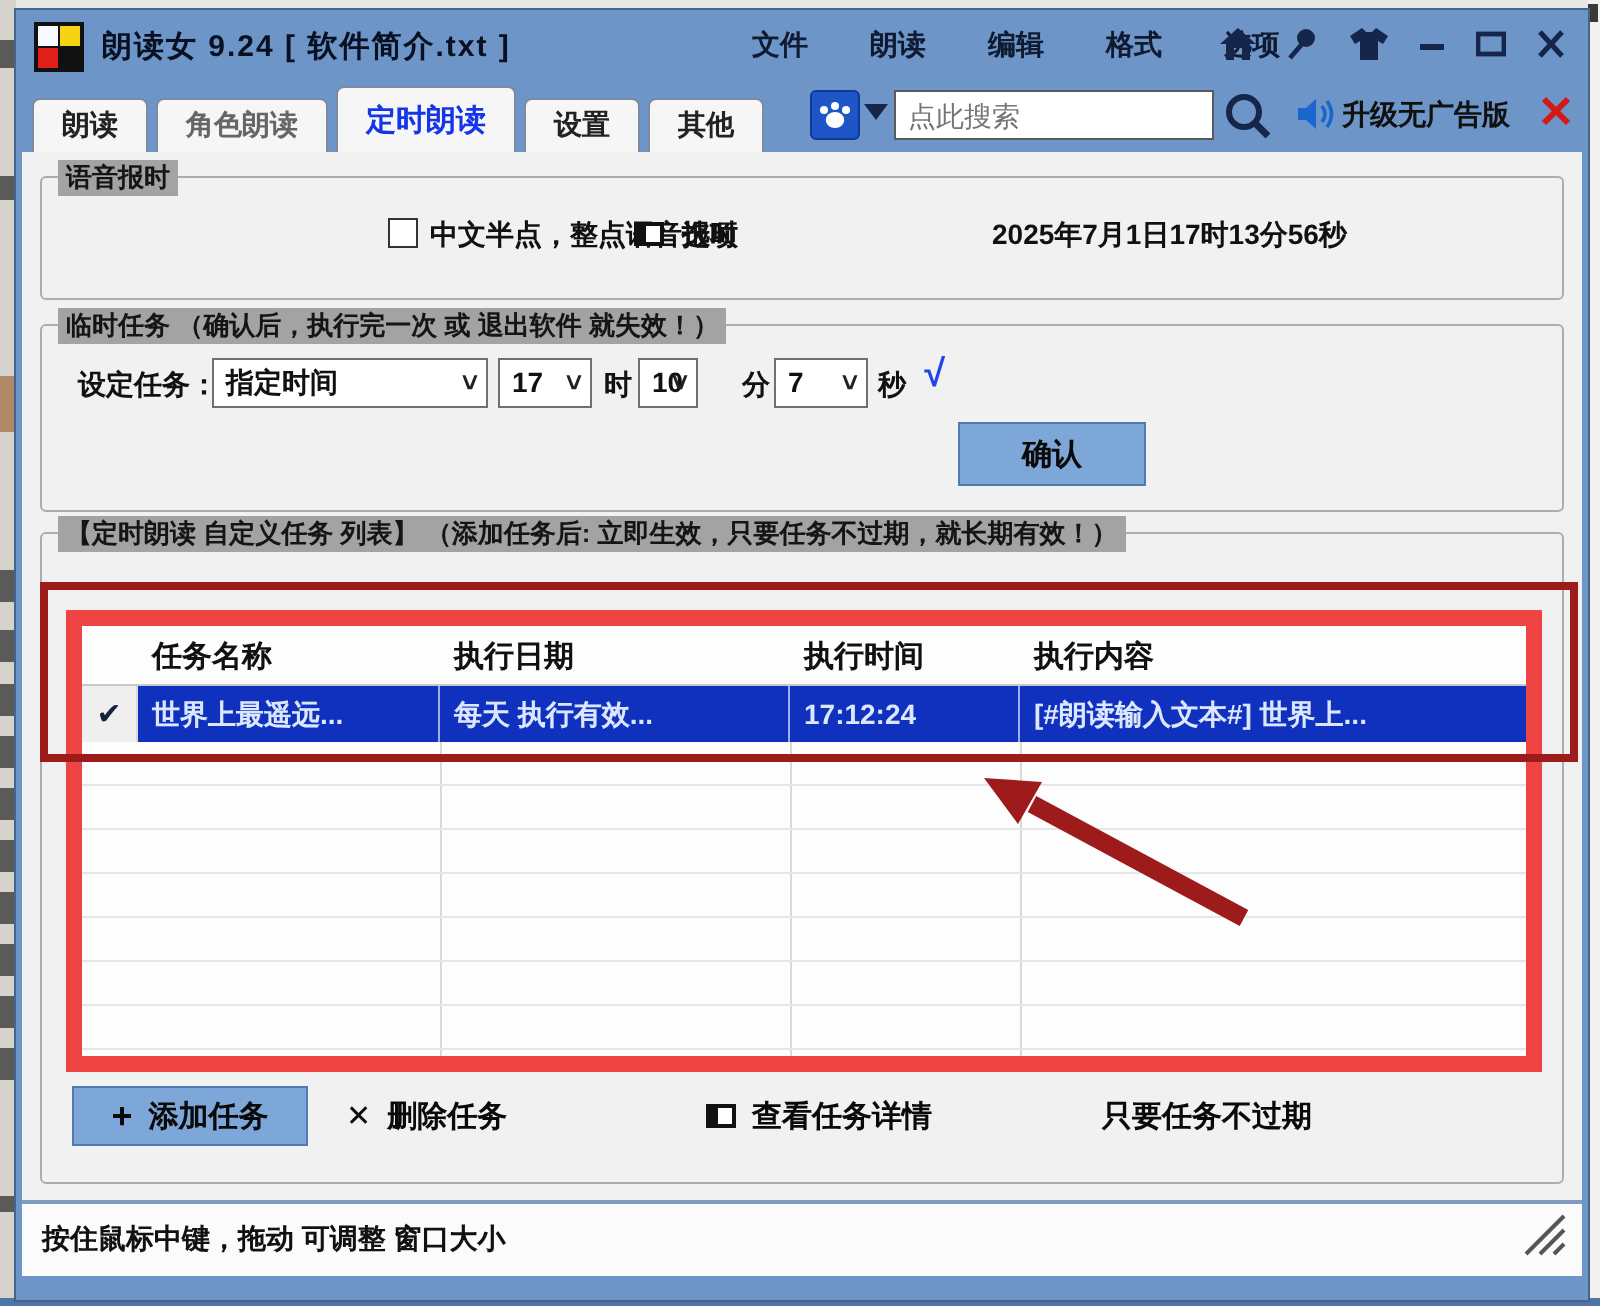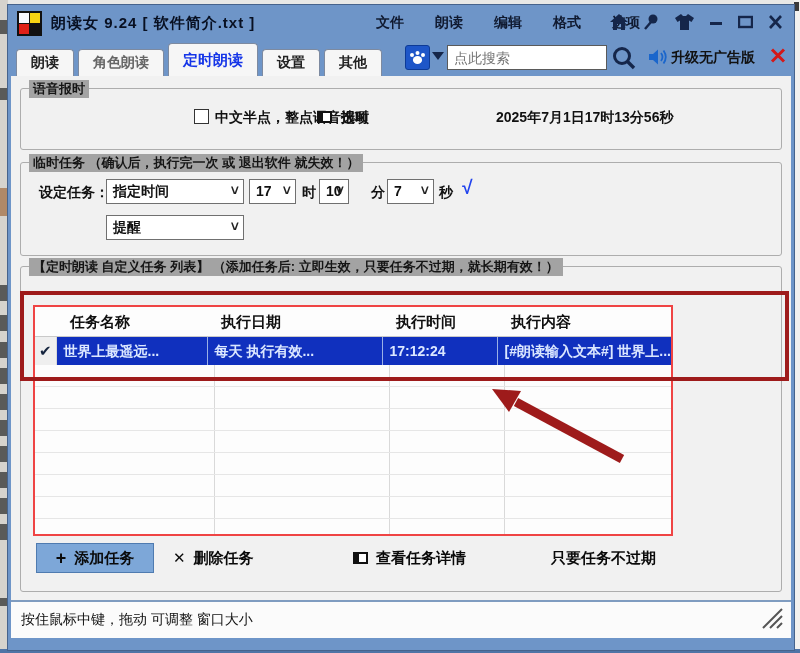--- a/index.html
+++ b/index.html
@@ -67,22 +67,22 @@
 
   .combo { position:absolute; height:25px; background:#fff; border:1px solid #707070;
     font-size:14px; font-weight:700; color:#111; padding:3px 18px 0 6px; white-space:nowrap; }
   .combo::after { content:"˅"; position:absolute; right:4px; top:3px; font-size:14px; color:#222; font-weight:700; }
   .bluecheck { position:absolute; color:#2244ee; font-size:19px; font-weight:700; font-style:italic; }
 
   .btn-steel { position:absolute; background:#7da7d8; border:1px solid #4f7bb0;
     font-size:15px; font-weight:700; color:#0a0a0a; display:flex; align-items:center; justify-content:center; gap:6px; }
 
   
-  .task-table { position:absolute; left:12px; top:38px; width:640px; height:231px;
-    background:#fdfdfd; border:2px solid #ef4444; overflow:hidden; }
+  .task-table { position:absolute; left:12px; top:38px; width:738px; height:231px;
+    background:#fdfdfd; border:8px solid #ef4444; overflow:hidden; }
   .vsep { position:absolute; top:0; bottom:0; width:1px; background:#d9d9d9; }
   .thead { position:absolute; left:0; top:0; right:0; height:30px; background:#fdfdfd;
     border-bottom:1px solid #c9c9c9; display:flex; }
   .th { font-size:15px; font-weight:700; color:#111; padding:6px 0 0 7px; }
   .th0 { width:28px; } .th1 { width:151px; } .th2 { width:175px; } .th3 { width:115px; } .th4 { flex:1; }
   .trow-sel { position:absolute; left:0; top:30px; right:0; height:28px; display:flex; }
   .gutter { width:28px; background:#efefef; border-right:1px solid #d9d9d9;
     font-size:15px; color:#14233d; text-align:center; padding-top:5px; font-weight:700; }
   .sel-cells { flex:1; background:#1030be; display:flex; }
   .td { font-size:14px; font-weight:700; color:#dbe7ff; padding:6px 0 0 7px;
@@ -90,21 +90,21 @@
   .td1 { width:151px; } .td2 { width:175px; } .td3 { width:115px; } .td4 { flex:1; border-right:none; }
   .empty-row { position:absolute; left:0; right:0; height:22px; border-bottom:1px solid #e6e6e6; }
 
   
   .list-btns .txtbtn { position:absolute; top:276px; height:30px; display:flex; align-items:center; gap:8px;
     font-size:15px; font-weight:700; color:#0a0a0a; }
 
   
   .statusbar { position:absolute; left:0; right:0; top:592px; height:38px; background:#fbfbfb;
     border-top:2px solid #7f9cc0; }
-  .status-text { position:absolute; left:10px; top:9px; font-size:14px; font-weight:400; color:#111; }
+  .status-text { position:absolute; left:10px; top:9px; font-size:14px; font-weight:700; color:#111; }
   .grip { position:absolute; right:8px; bottom:5px; }
 
   
   .anno-rect { position:absolute; left:20px; top:291px; width:769px; height:90px;
     border:4px solid #9e1b1b; z-index:50; pointer-events:none; }
   .anno-arrow { position:absolute; left:0; top:0; z-index:51; pointer-events:none; }
 </style>
 </head>
 <body>
 
@@ -232,21 +232,21 @@
     <div class="legend">临时任务  （确认后，执行完一次 或 退出软件 就失效！）</div>
     <div class="lbl" style="left:18px; top:21px;">设定任务：</div>
     <div class="combo" style="left:85px; top:16px; width:138px;">指定时间</div>
     <div class="combo" style="left:228px; top:16px; width:47px;">17</div>
     <div class="lbl" style="left:281px; top:21px;">时</div>
     <div class="combo" style="left:298px; top:16px; width:30px;">10</div>
     <div class="lbl" style="left:350px; top:21px;">分</div>
     <div class="combo" style="left:366px; top:16px; width:47px;">7</div>
     <div class="lbl" style="left:418px; top:21px;">秒</div>
     <div class="bluecheck" style="left:440px; top:14px;">√</div>
-    <div class="combo" style="left:85px; top:52px; width:138px;">提醒</div>
+    <div class="btn-steel" style="left:458px; top:48px; width:94px; height:32px;">确认</div>
   </div>
 
   <div class="groupbox gb3 list-btns">
     <div class="legend">【定时朗读  自定义任务 列表】 （添加任务后: 立即生效，只要任务不过期，就长期有效！）</div>
 
     <div class="task-table">
       <div class="vsep" style="left:179px;"></div>
       <div class="vsep" style="left:354px;"></div>
       <div class="vsep" style="left:469px;"></div>
       <div class="thead">

